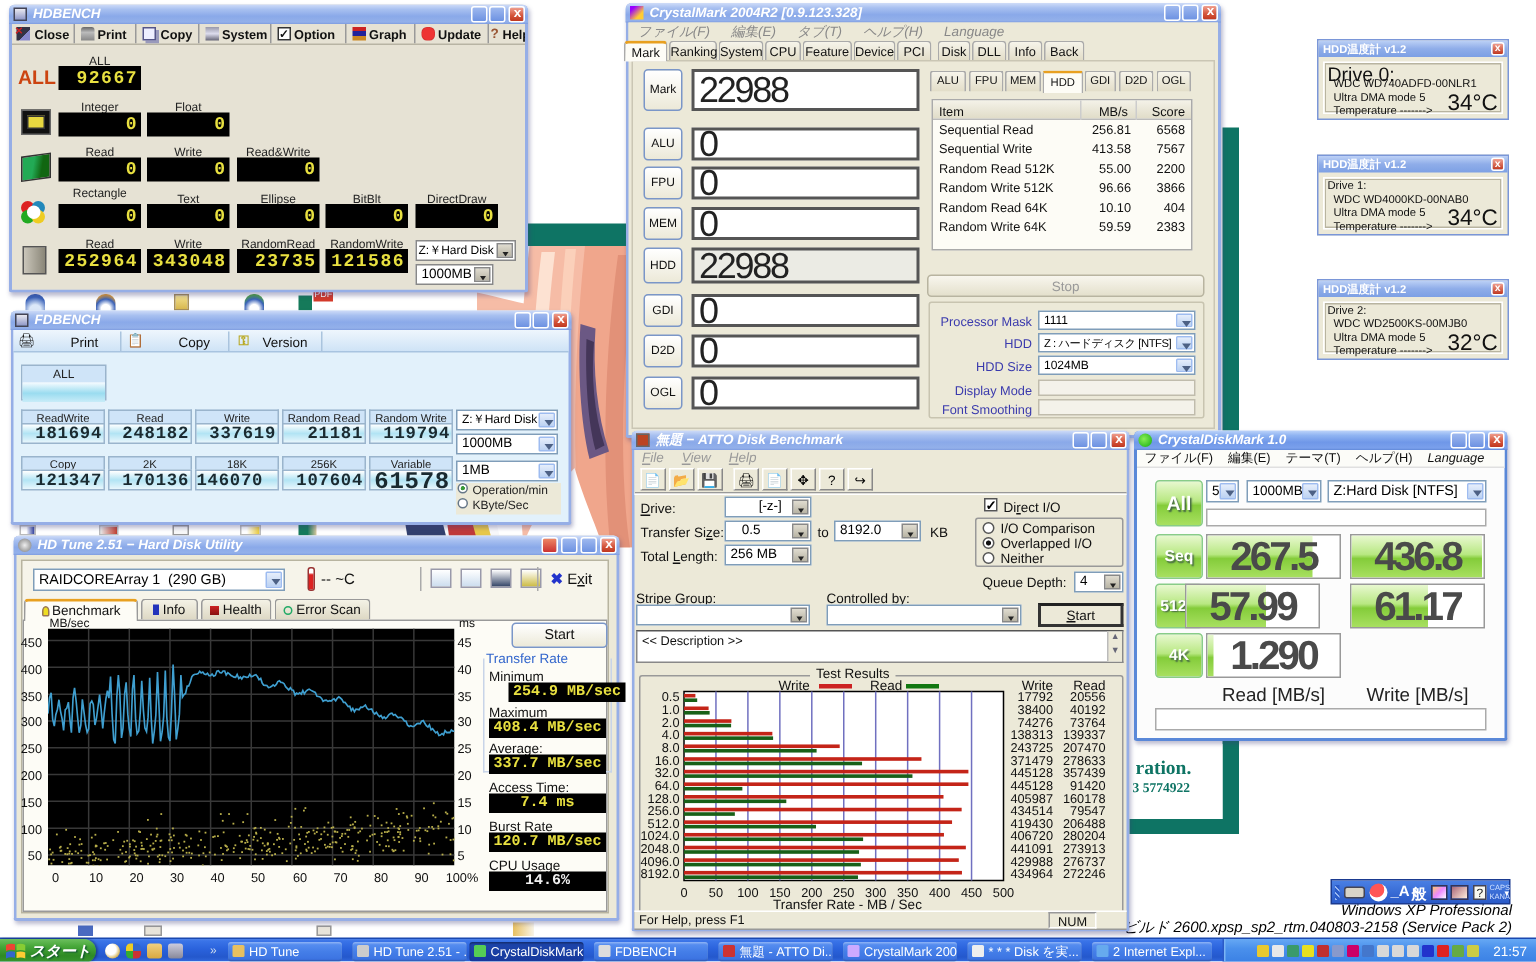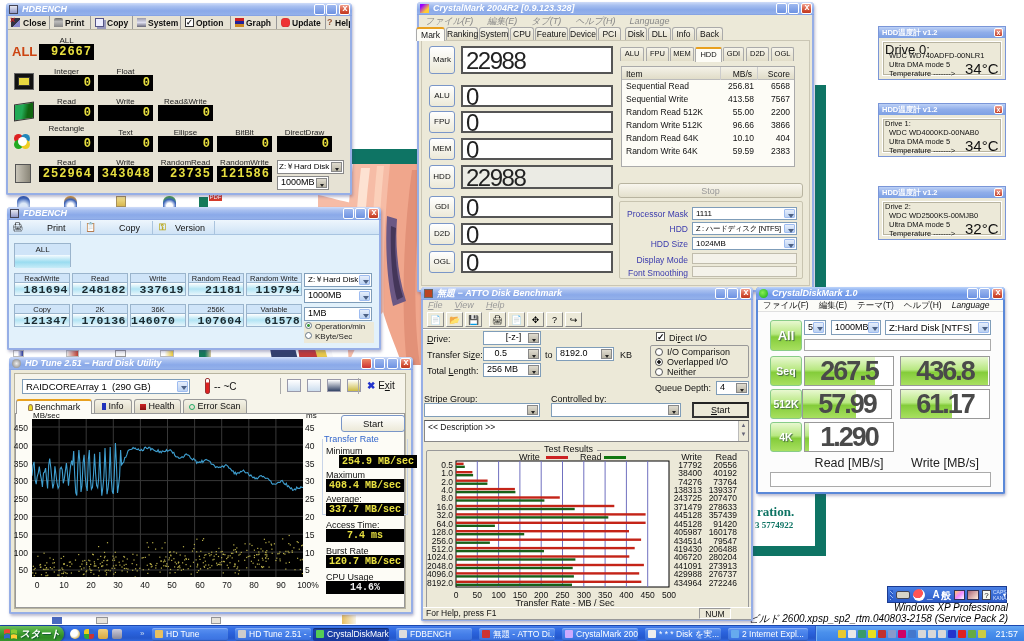--- a/index.html
+++ b/index.html
@@ -168,26 +168,26 @@
 <div class="ab" style="left:121px;top:66px;width:56px;height:9px;background:#cfe4f8;border:1px solid #9ab4cc;border-bottom:0;font-size:7.5px;text-align:center;line-height:9px;color:#222;white-space:nowrap;overflow:hidden;">Write</div>
 <div class="ab" style="left:121px;top:75px;width:56px;height:14px;background:linear-gradient(#fff,#b2e4f4 50%,#e8f6fc);border:1px solid #9ab4cc;color:#1a2a30;font-family:'Liberation Mono',monospace;font-weight:bold;font-size:11.5px;line-height:14px;text-align:right;padding-right:1px;letter-spacing:0.5px;">337619</div>
 <div class="ab" style="left:179px;top:66px;width:56px;height:9px;background:#cfe4f8;border:1px solid #9ab4cc;border-bottom:0;font-size:7.5px;text-align:center;line-height:9px;color:#222;white-space:nowrap;overflow:hidden;">Random Read</div>
 <div class="ab" style="left:179px;top:75px;width:56px;height:14px;background:linear-gradient(#fff,#b2e4f4 50%,#e8f6fc);border:1px solid #9ab4cc;color:#1a2a30;font-family:'Liberation Mono',monospace;font-weight:bold;font-size:11.5px;line-height:14px;text-align:right;padding-right:1px;letter-spacing:0.5px;">21181</div>
 <div class="ab" style="left:237px;top:66px;width:56px;height:9px;background:#cfe4f8;border:1px solid #9ab4cc;border-bottom:0;font-size:7.5px;text-align:center;line-height:9px;color:#222;white-space:nowrap;overflow:hidden;">Random Write</div>
 <div class="ab" style="left:237px;top:75px;width:56px;height:14px;background:linear-gradient(#fff,#b2e4f4 50%,#e8f6fc);border:1px solid #9ab4cc;color:#1a2a30;font-family:'Liberation Mono',monospace;font-weight:bold;font-size:11.5px;line-height:14px;text-align:right;padding-right:1px;letter-spacing:0.5px;">119794</div>
 <div class="ab" style="left:5px;top:97px;width:56px;height:9px;background:#cfe4f8;border:1px solid #9ab4cc;border-bottom:0;font-size:7.5px;text-align:center;line-height:9px;color:#222;white-space:nowrap;overflow:hidden;">Copy</div>
 <div class="ab" style="left:5px;top:106px;width:56px;height:14px;background:linear-gradient(#fff,#b2e4f4 50%,#e8f6fc);border:1px solid #9ab4cc;color:#1a2a30;font-family:'Liberation Mono',monospace;font-weight:bold;font-size:11.5px;line-height:14px;text-align:right;padding-right:1px;letter-spacing:0.5px;">121347</div>
 <div class="ab" style="left:63px;top:97px;width:56px;height:9px;background:#cfe4f8;border:1px solid #9ab4cc;border-bottom:0;font-size:7.5px;text-align:center;line-height:9px;color:#222;white-space:nowrap;overflow:hidden;">2K</div>
 <div class="ab" style="left:63px;top:106px;width:56px;height:14px;background:linear-gradient(#fff,#b2e4f4 50%,#e8f6fc);border:1px solid #9ab4cc;color:#1a2a30;font-family:'Liberation Mono',monospace;font-weight:bold;font-size:11.5px;line-height:14px;text-align:right;padding-right:1px;letter-spacing:0.5px;">170136</div>
-<div class="ab" style="left:121px;top:97px;width:56px;height:9px;background:#cfe4f8;border:1px solid #9ab4cc;border-bottom:0;font-size:7.5px;text-align:center;line-height:9px;color:#222;white-space:nowrap;overflow:hidden;">36K</div>
+<div class="ab" style="left:121px;top:97px;width:56px;height:9px;background:#cfe4f8;border:1px solid #9ab4cc;border-bottom:0;font-size:7.5px;text-align:center;line-height:9px;color:#222;white-space:nowrap;overflow:hidden;">18K</div>
 <div class="ab" style="left:121px;top:106px;width:56px;height:14px;background:linear-gradient(#fff,#b2e4f4 50%,#e8f6fc);border:1px solid #9ab4cc;color:#1a2a30;font-family:'Liberation Mono',monospace;font-weight:bold;font-size:11.5px;line-height:14px;text-align:right;padding-right:11px;letter-spacing:0.5px;">146070</div>
 <div class="ab" style="left:179px;top:97px;width:56px;height:9px;background:#cfe4f8;border:1px solid #9ab4cc;border-bottom:0;font-size:7.5px;text-align:center;line-height:9px;color:#222;white-space:nowrap;overflow:hidden;">256K</div>
 <div class="ab" style="left:179px;top:106px;width:56px;height:14px;background:linear-gradient(#fff,#b2e4f4 50%,#e8f6fc);border:1px solid #9ab4cc;color:#1a2a30;font-family:'Liberation Mono',monospace;font-weight:bold;font-size:11.5px;line-height:14px;text-align:right;padding-right:1px;letter-spacing:0.5px;">107604</div>
 <div class="ab" style="left:237px;top:97px;width:56px;height:9px;background:#cfe4f8;border:1px solid #9ab4cc;border-bottom:0;font-size:7.5px;text-align:center;line-height:9px;color:#222;white-space:nowrap;overflow:hidden;">Variable</div>
-<div class="ab" style="left:237px;top:106px;width:56px;height:14px;background:linear-gradient(#fff,#b2e4f4 50%,#e8f6fc);border:1px solid #9ab4cc;color:#1a2a30;font-family:'Liberation Mono',monospace;font-weight:bold;font-size:11px;line-height:14px;text-align:right;padding-right:1px;letter-spacing:0.5px;">61578</div>
+<div class="ab" style="left:237px;top:106px;width:56px;height:14px;background:linear-gradient(#fff,#b2e4f4 50%,#e8f6fc);border:1px solid #9ab4cc;color:#1a2a30;font-family:'Liberation Mono',monospace;font-weight:bold;font-size:16px;line-height:14px;text-align:right;padding-right:1px;letter-spacing:0.5px;">61578</div>
 <div class="combo" style="left:295px;top:66px;width:68px;height:14px;font-size:8px;line-height:12px;">Z:￥Hard Disk<span class="carr"></span></div>
 <div class="combo" style="left:295px;top:82px;width:68px;height:14px;">1000MB<span class="carr"></span></div>
 <div class="combo" style="left:295px;top:100px;width:68px;height:14px;">1MB<span class="carr"></span></div>
 <div class="ab" style="left:295px;top:115px;width:70px;height:21px;background:#ece9d8;font-size:8px;color:#222;">
       <div class="ab" style="left:1px;top:0px;width:7px;height:7px;border:1px solid #678;border-radius:50%;background:radial-gradient(#3a9a3a 35%,#fff 45%);"></div>
       <div class="ab" style="left:11px;top:0px;">Operation/min</div>
       <div class="ab" style="left:1px;top:10px;width:7px;height:7px;border:1px solid #678;border-radius:50%;background:#fff;"></div>
       <div class="ab" style="left:11px;top:10px;">KByte/Sec</div>
     </div>
 </div>
@@ -942,21 +942,21 @@
 <div class="ab" style="left:12px;top:69px;width:32px;height:30px;background:linear-gradient(#e8f8d0 0%,#b8e882 45%,#84cc3a 55%,#a8e060 100%);border:1px solid #8c8;border-radius:3px;color:#fff;font-size:10.5px;font-weight:bold;text-align:center;line-height:28px;text-shadow:1px 1px 1px #464;">Seq</div>
 <div class="ab" style="left:46px;top:69px;width:90px;height:30px;background:#fff;border:1px solid #999;overflow:hidden;">
       <div class="ab" style="left:0;top:0;width:80%;height:100%;background:linear-gradient(#e8f8d0 0%,#b8e882 45%,#84cc3a 55%,#a8e060 100%);"></div>
       <div class="ab" style="left:0;top:0;width:88px;height:28px;color:#4a4a4a;font-size:27px;font-weight:bold;text-align:center;line-height:28px;letter-spacing:-2px;">267.5</div>
     </div>
 <div class="ab" style="left:142px;top:69px;width:90px;height:30px;background:#fff;border:1px solid #999;overflow:hidden;">
       <div class="ab" style="left:0;top:0;width:99%;height:100%;background:linear-gradient(#e8f8d0 0%,#b8e882 45%,#84cc3a 55%,#a8e060 100%);"></div>
       <div class="ab" style="left:0;top:0;width:88px;height:28px;color:#4a4a4a;font-size:27px;font-weight:bold;text-align:center;line-height:28px;letter-spacing:-2px;">436.8</div>
     </div>
 <div class="ab" style="left:12px;top:102px;width:32px;height:30px;background:linear-gradient(#e8f8d0 0%,#b8e882 45%,#84cc3a 55%,#a8e060 100%);border:1px solid #8c8;border-radius:3px;color:#fff;font-size:10.5px;font-weight:bold;text-align:center;line-height:28px;text-shadow:1px 1px 1px #464;">512K</div>
-<div class="ab" style="left:44px;top:102px;width:90px;height:30px;background:#fff;border:1px solid #999;overflow:hidden;">
+<div class="ab" style="left:32px;top:102px;width:90px;height:30px;background:#fff;border:1px solid #999;overflow:hidden;">
       <div class="ab" style="left:0;top:0;width:60%;height:100%;background:linear-gradient(#e8f8d0 0%,#b8e882 45%,#84cc3a 55%,#a8e060 100%);"></div>
       <div class="ab" style="left:0;top:0;width:88px;height:28px;color:#4a4a4a;font-size:27px;font-weight:bold;text-align:center;line-height:28px;letter-spacing:-2px;">57.99</div>
     </div>
 <div class="ab" style="left:142px;top:102px;width:90px;height:30px;background:#fff;border:1px solid #999;overflow:hidden;">
       <div class="ab" style="left:0;top:0;width:58%;height:100%;background:linear-gradient(#e8f8d0 0%,#b8e882 45%,#84cc3a 55%,#a8e060 100%);"></div>
       <div class="ab" style="left:0;top:0;width:88px;height:28px;color:#4a4a4a;font-size:27px;font-weight:bold;text-align:center;line-height:28px;letter-spacing:-2px;">61.17</div>
     </div>
 <div class="ab" style="left:12px;top:135px;width:32px;height:30px;background:linear-gradient(#e8f8d0 0%,#b8e882 45%,#84cc3a 55%,#a8e060 100%);border:1px solid #8c8;border-radius:3px;color:#fff;font-size:10.5px;font-weight:bold;text-align:center;line-height:28px;text-shadow:1px 1px 1px #464;">4K</div>
 <div class="ab" style="left:46px;top:135px;width:90px;height:30px;background:#fff;border:1px solid #999;overflow:hidden;">
       <div class="ab" style="left:0;top:0;width:4%;height:100%;background:linear-gradient(#e8f8d0 0%,#b8e882 45%,#84cc3a 55%,#a8e060 100%);"></div>

